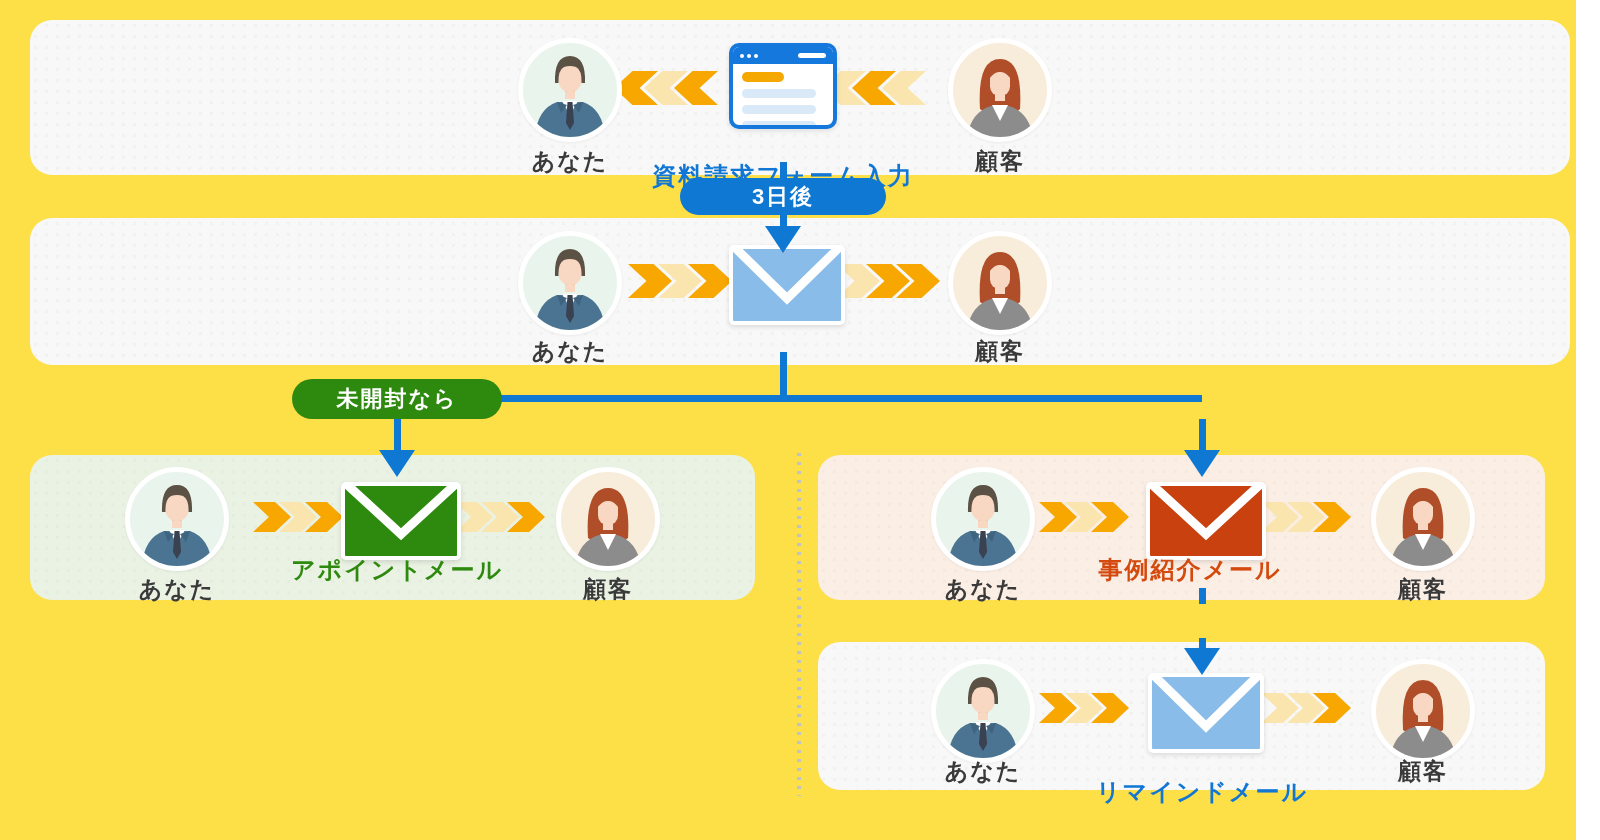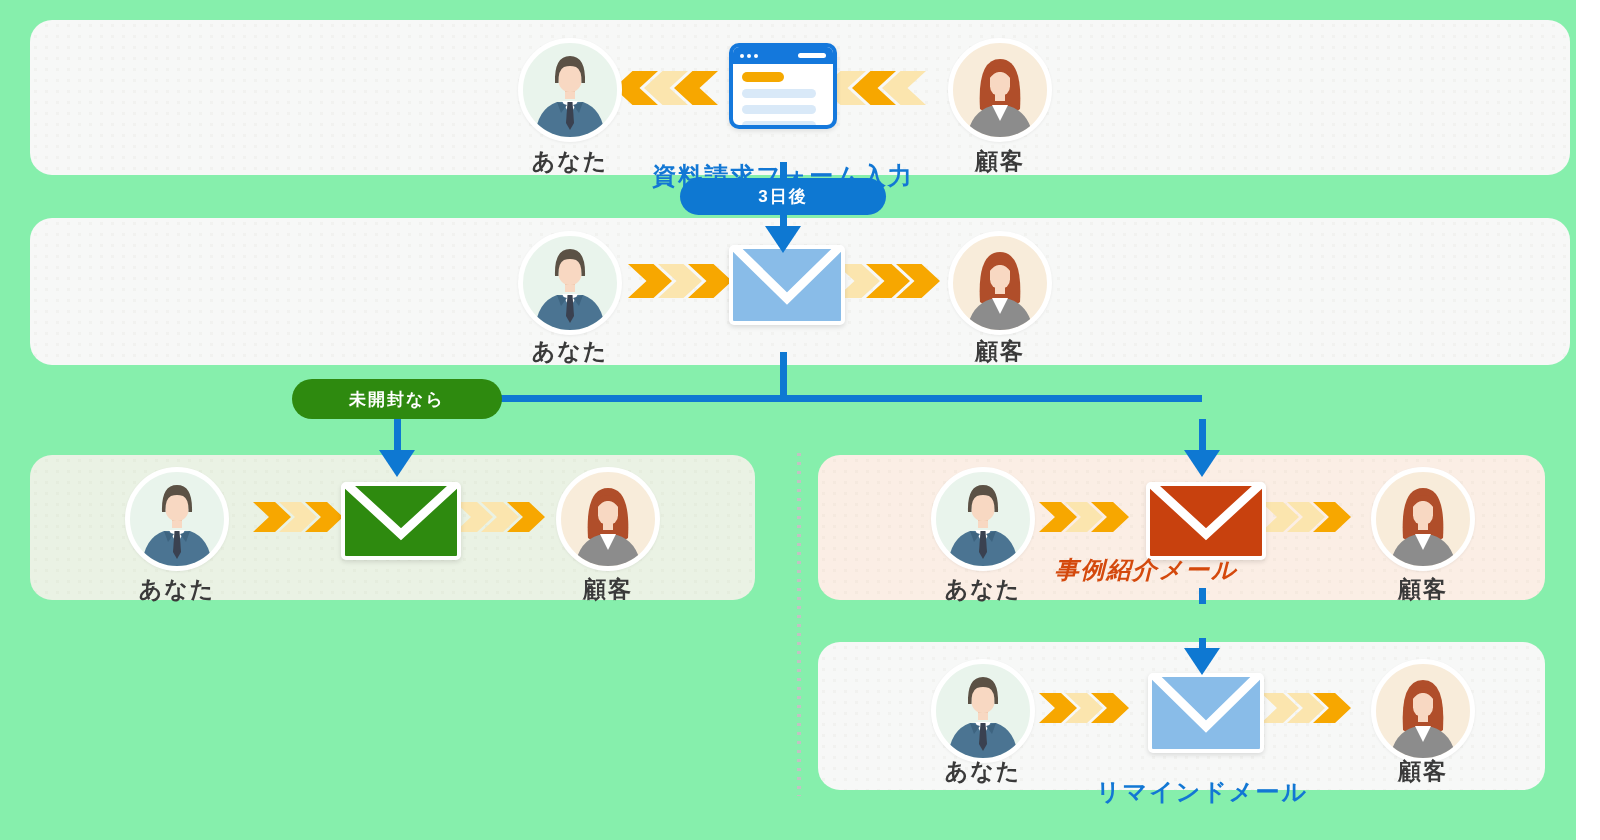--- a/index.html
+++ b/index.html
@@ -1,17 +1,17 @@
 <!DOCTYPE html>
 <html><head>
 <meta charset="utf-8">
 <style>
   html,body{margin:0;padding:0;background:#fff;}
   #canvas{
-    position:relative;width:1576px;height:840px;background:#86efac;overflow:hidden;
+    position:relative;width:1576px;height:840px;background:#fde047;overflow:hidden;
     font-family:"Liberation Sans","DejaVu Sans",sans-serif;
   }
   .panel{
     position:absolute;border-radius:22px;
     background-image:radial-gradient(rgba(110,100,70,0.04) 1.5px,transparent 1.6px);
     background-size:11px 11px;
   }
   .panel.gray{background-color:#f7f8f7;}
   .panel.green{background-color:#eaf2e4;}
   .panel.orange{background-color:#fbeee5;}
@@ -31,21 +31,21 @@
   }
   .steplabel{
     position:absolute;transform:translateX(-50%);z-index:3;
     font-weight:bold;font-size:24px;letter-spacing:2px;white-space:nowrap;
   }
   .steplabel.blue{color:#1277d4;margin-top:28px;}
   .steplabel.green{color:#2e8a0f;}
   .steplabel.orange{color:#d4490d;}
 
   .pill{
-    position:absolute;z-index:4;color:#fff;font-weight:bold;font-size:17px;
+    position:absolute;z-index:4;color:#fff;font-weight:bold;font-size:22px;
     display:flex;align-items:center;justify-content:center;
     border-radius:20px;letter-spacing:2px;white-space:nowrap;
   }
   .pill.blue{background:#0e78d2;}
   .pill.green{background:#2e8a0f;}
   .pill.orangep{background:#d2490e;}
 
   .vline{position:absolute;width:7px;background:#0e78d2;z-index:1;}
   .hline{position:absolute;height:7px;background:#0e78d2;z-index:1;}
   .arrow-down{
@@ -244,20 +244,21 @@
       <span class="chev small p"></span>
       <span class="chev small p"></span>
       <span class="chev small d"></span>
     </div>
 
   <div class="envelope greenenv" style="left:341px;top:482px;width:112px;height:70px;">
       <svg viewBox="0 0 100 64" preserveAspectRatio="none">
     <polyline points="1,-2 50,44 99,-2" fill="none" stroke="#ffffff" stroke-width="8"></polyline>
       </svg>
     </div>
+  <div class="steplabel green" style="left:397px;top:554px;">アポイントメール</div>
 
   <div class="avatar woman" style="left:556px;top:467px;">
       <svg viewBox="0 0 94 94">
     <path d="M27 66 Q24 16 47 16 Q70 16 67 66 Q58 73 47 73 Q36 73 27 66 Z" fill="#b04e2a"></path>
     <rect x="42" y="44" width="10" height="14" fill="#f8d8c2"></rect>
     <rect x="42" y="47" width="10" height="4" fill="#eec3a6"></rect>
     <rect x="37" y="24" width="20" height="29" rx="9.5" fill="#f8d8c2"></rect>
     <path d="M36 36 Q35 23 47 23 Q59 23 58 36 Q52 28 47 29 Q42 28 36 36 Z" fill="#b04e2a"></path>
     <path d="M14 94 Q18 69 38 63 L56 63 Q76 69 80 94 Z" fill="#8c8c8c"></path>
     <polygon points="39,62 55,62 47,78" fill="#ffffff"></polygon>
@@ -289,21 +290,21 @@
       <span class="chev small p"></span>
       <span class="chev small p"></span>
       <span class="chev small d"></span>
     </div>
 
   <div class="envelope orangeenv" style="left:1146px;top:482px;width:112px;height:70px;">
       <svg viewBox="0 0 100 64" preserveAspectRatio="none">
     <polyline points="1,-2 50,44 99,-2" fill="none" stroke="#ffffff" stroke-width="8"></polyline>
       </svg>
     </div>
-  <div class="steplabel orange" style="left:1146px;top:554px;font-style:italic;">事例紹介メール</div>
+  <div class="steplabel orange" style="left:1190px;top:554px;">事例紹介メール</div>
 
   <div class="avatar woman" style="left:1371px;top:467px;">
       <svg viewBox="0 0 94 94">
     <path d="M27 66 Q24 16 47 16 Q70 16 67 66 Q58 73 47 73 Q36 73 27 66 Z" fill="#b04e2a"></path>
     <rect x="42" y="44" width="10" height="14" fill="#f8d8c2"></rect>
     <rect x="42" y="47" width="10" height="4" fill="#eec3a6"></rect>
     <rect x="37" y="24" width="20" height="29" rx="9.5" fill="#f8d8c2"></rect>
     <path d="M36 36 Q35 23 47 23 Q59 23 58 36 Q52 28 47 29 Q42 28 36 36 Z" fill="#b04e2a"></path>
     <path d="M14 94 Q18 69 38 63 L56 63 Q76 69 80 94 Z" fill="#8c8c8c"></path>
     <polygon points="39,62 55,62 47,78" fill="#ffffff"></polygon>

